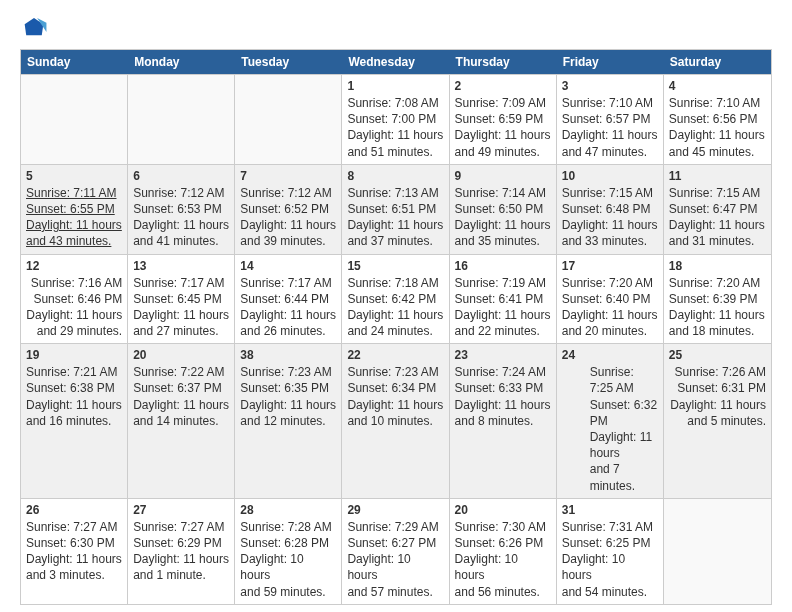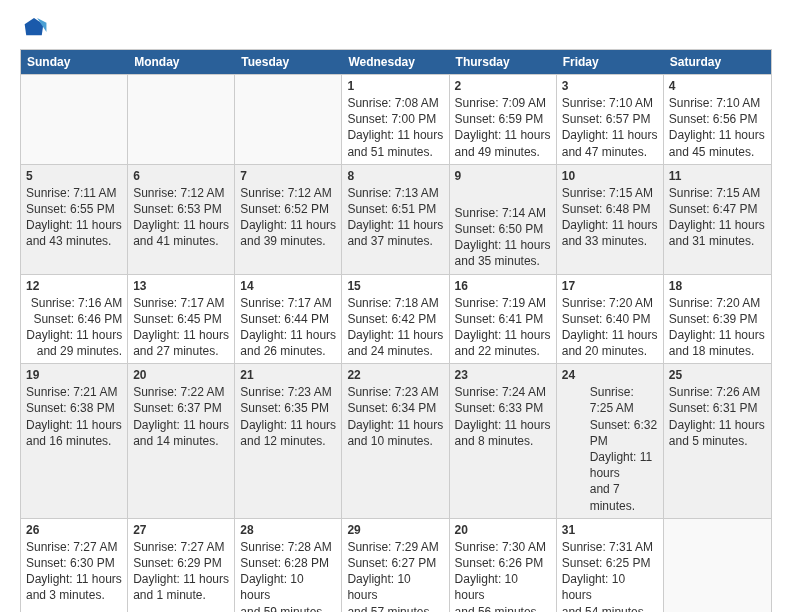--- a/index.html
+++ b/index.html
@@ -172,21 +172,21 @@
             <div class="cell-day">4</div>
             <div class="cell-info" style="white-space: pre-line;">Sunrise: 7:10 AM
 Sunset: 6:56 PM
 Daylight: 11 hours
 and 45 minutes.</div>
           </div>
         </div>
         <div class="cal-row shaded-row">
           <div class="cal-cell">
             <div class="cell-day">5</div>
-            <div class="cell-info" style="white-space: pre-line;">Sunrise: 7:11 AM
+            <div class="cell-info" style="white-space: pre-line; text-decoration: underline;">Sunrise: 7:11 AM
 Sunset: 6:55 PM
 Daylight: 11 hours
 and 43 minutes.</div>
           </div>
           <div class="cal-cell">
             <div class="cell-day">6</div>
             <div class="cell-info" style="white-space: pre-line;">Sunrise: 7:12 AM
 Sunset: 6:53 PM
 Daylight: 11 hours
 and 41 minutes.</div>
@@ -200,21 +200,21 @@
           </div>
           <div class="cal-cell">
             <div class="cell-day">8</div>
             <div class="cell-info" style="white-space: pre-line;">Sunrise: 7:13 AM
 Sunset: 6:51 PM
 Daylight: 11 hours
 and 37 minutes.</div>
           </div>
           <div class="cal-cell">
             <div class="cell-day">9</div>
-            <div class="cell-info" style="white-space: pre-line; margin-top: 20px;">Sunrise: 7:14 AM
+            <div class="cell-info" style="white-space: pre-line;">Sunrise: 7:14 AM
 Sunset: 6:50 PM
 Daylight: 11 hours
 and 35 minutes.</div>
           </div>
           <div class="cal-cell">
             <div class="cell-day">10</div>
             <div class="cell-info" style="white-space: pre-line;">Sunrise: 7:15 AM
 Sunset: 6:48 PM
 Daylight: 11 hours
 and 33 minutes.</div>
@@ -287,21 +287,21 @@
 and 16 minutes.</div>
           </div>
           <div class="cal-cell">
             <div class="cell-day">20</div>
             <div class="cell-info" style="white-space: pre-line;">Sunrise: 7:22 AM
 Sunset: 6:37 PM
 Daylight: 11 hours
 and 14 minutes.</div>
           </div>
           <div class="cal-cell">
-            <div class="cell-day">21</div>
+            <div class="cell-day">38</div>
             <div class="cell-info" style="white-space: pre-line;">Sunrise: 7:23 AM
 Sunset: 6:35 PM
 Daylight: 11 hours
 and 12 minutes.</div>
           </div>
           <div class="cal-cell">
             <div class="cell-day">22</div>
             <div class="cell-info" style="white-space: pre-line;">Sunrise: 7:23 AM
 Sunset: 6:34 PM
 Daylight: 11 hours
@@ -316,21 +316,21 @@
           </div>
           <div class="cal-cell">
             <div class="cell-day">24</div>
             <div class="cell-info" style="white-space: pre-line; margin-left: 28px;">Sunrise: 7:25 AM
 Sunset: 6:32 PM
 Daylight: 11 hours
 and 7 minutes.</div>
           </div>
           <div class="cal-cell">
             <div class="cell-day">25</div>
-            <div class="cell-info" style="white-space: pre-line;">Sunrise: 7:26 AM
+            <div class="cell-info" style="white-space: pre-line; text-align: right;">Sunrise: 7:26 AM
 Sunset: 6:31 PM
 Daylight: 11 hours
 and 5 minutes.</div>
           </div>
         </div>
         <div class="cal-row">
           <div class="cal-cell">
             <div class="cell-day">26</div>
             <div class="cell-info" style="white-space: pre-line;">Sunrise: 7:27 AM
 Sunset: 6:30 PM

